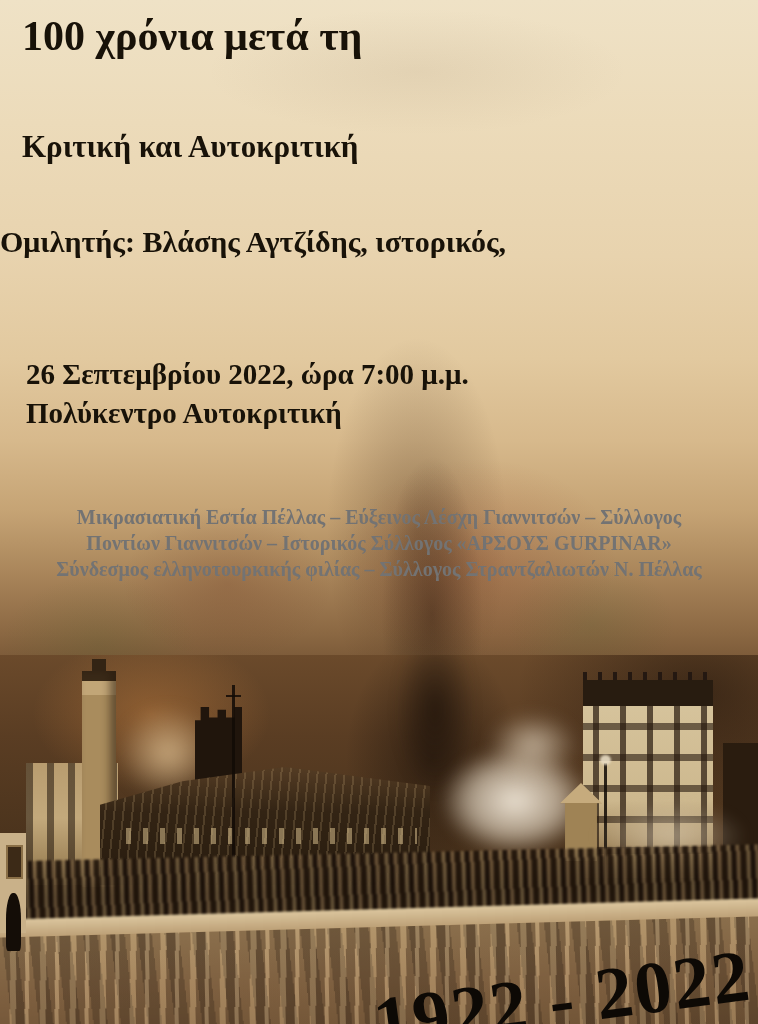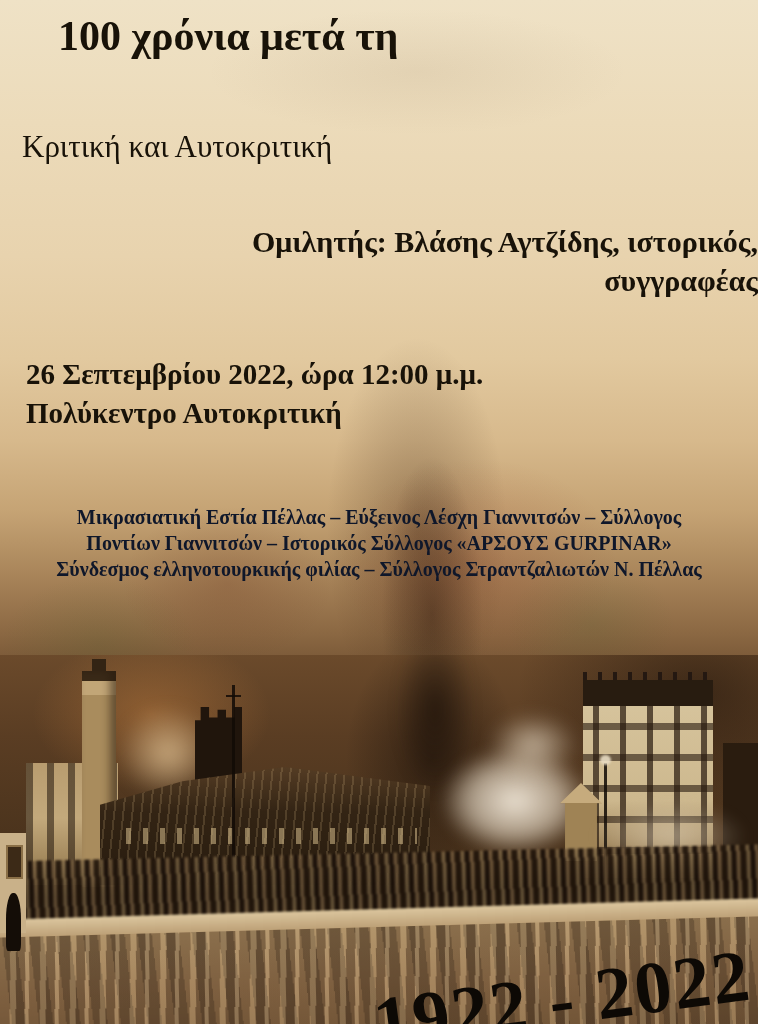--- a/index.html
+++ b/index.html
@@ -149,30 +149,30 @@
   }
   .wall-left { left:0; top:178px; width:26px; height:100px; background:#c9b189; filter:blur(.5px); }
   .wall-left::before { content:""; position:absolute; left:6px; top:12px; width:13px; height:30px; background:#3c2a17; border:2px solid #8a6f47; }
   .figure-silhouette {
     left:6px; top:238px; width:15px; height:58px; background:#140d07;
     border-radius:45% 45% 12% 12%; filter:blur(.6px);
   }
 
   
   .title { position:absolute; left:22px; top:8px; font-weight:700; line-height:1; }
-  .title-line1 { display:block; font-size:42px; line-height:56px;margin-left:36px; }
+  .title-line1 { display:block; font-size:42px; line-height:56px; }
   .title-line2 { display:block; font-size:46px; line-height:58px; }
-  .subtitle { position:absolute; left:22px; top:129px; font-size:31px; font-weight:400; }
-
-  .speaker { position:absolute; left:0; right:0; top:222px; text-align:right; font-size:30px; font-weight:700; line-height:39px; }
+  .subtitle { position:absolute; left:22px; top:129px; font-size:31px; font-weight:700; }
+
+  .speaker { position:absolute; left:0; right:0; top:222px; text-align:left; font-size:30px; font-weight:700; line-height:39px; }
 
   .when  { position:absolute; left:26px; top:358px; font-size:29px; font-weight:700; }
   .where { position:absolute; left:26px; top:397px; font-size:29px; font-weight:700; }
 
-  .orgs { position:absolute; left:18px; right:18px; top:504px; text-align:center; font-size:20px; font-weight:700; line-height:26px; color:#0f172a; }
+  .orgs { position:absolute; left:18px; right:18px; top:504px; text-align:center; font-size:20px; font-weight:700; line-height:26px; color:#737373; }
 
   .years {
     position:absolute; right:2px; bottom:8px;
     transform:rotate(-7.5deg); transform-origin:90% 100%;
     font-size:74px; font-weight:700; letter-spacing:2px; line-height:1;
     color:#0d0905; white-space:nowrap;
   }
 </style>
 </head>
 <body>
@@ -204,24 +204,23 @@
     <div class="figure-silhouette"></div>
   </div>
 
   <div class="title">
     <span class="title-line1">100 χρόνια μετά τη</span>
   </div>
   <div class="subtitle">Κριτική και Αυτοκριτική</div>
 
   <div class="speaker">
     <div>Ομιλητής: Βλάσης Αγτζίδης, ιστορικός,</div>
-    <div>συγγραφέας</div>
-  </div>
-
-  <div class="when">26 Σεπτεμβρίου 2022, ώρα 12:00 μ.μ.</div>
+  </div>
+
+  <div class="when">26 Σεπτεμβρίου 2022, ώρα 7:00 μ.μ.</div>
   <div class="where">Πολύκεντρο Αυτοκριτική</div>
 
   <div class="orgs">
     <div>Μικρασιατική Εστία Πέλλας – Εύξεινος Λέσχη Γιαννιτσών – Σύλλογος</div>
     <div>Ποντίων Γιαννιτσών – Ιστορικός Σύλλογος «ΑΡΣΟΥΣ GURPINAR»</div>
     <div>Σύνδεσμος ελληνοτουρκικής φιλίας – Σύλλογος Στραντζαλιωτών Ν. Πέλλας</div>
   </div>
 
   <div class="years">1922 - 2022</div>
 

